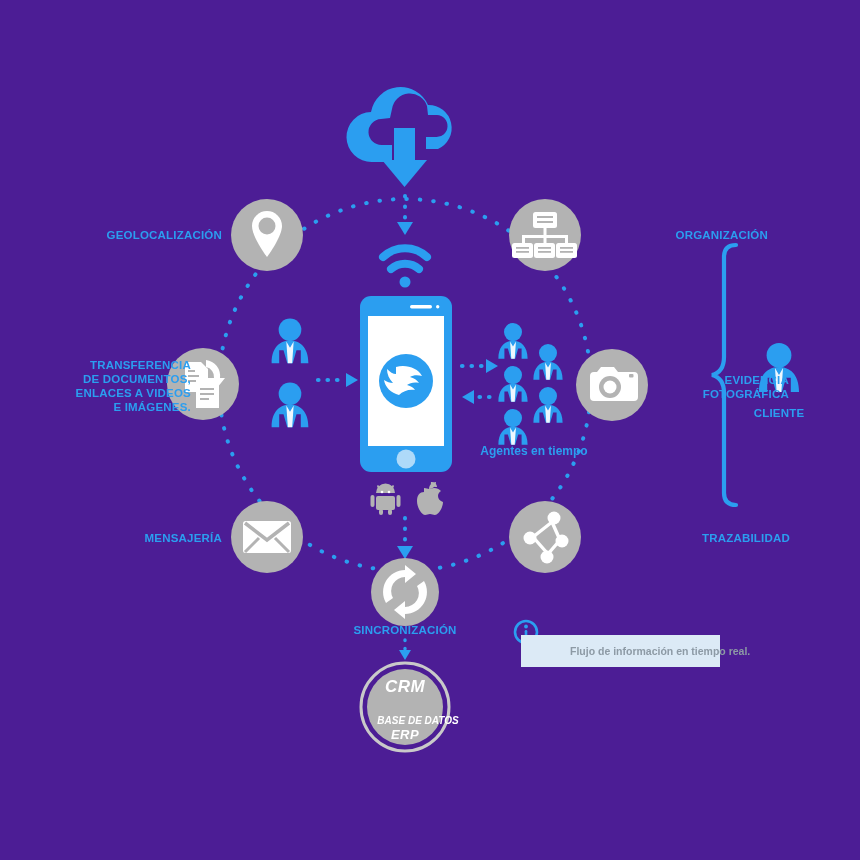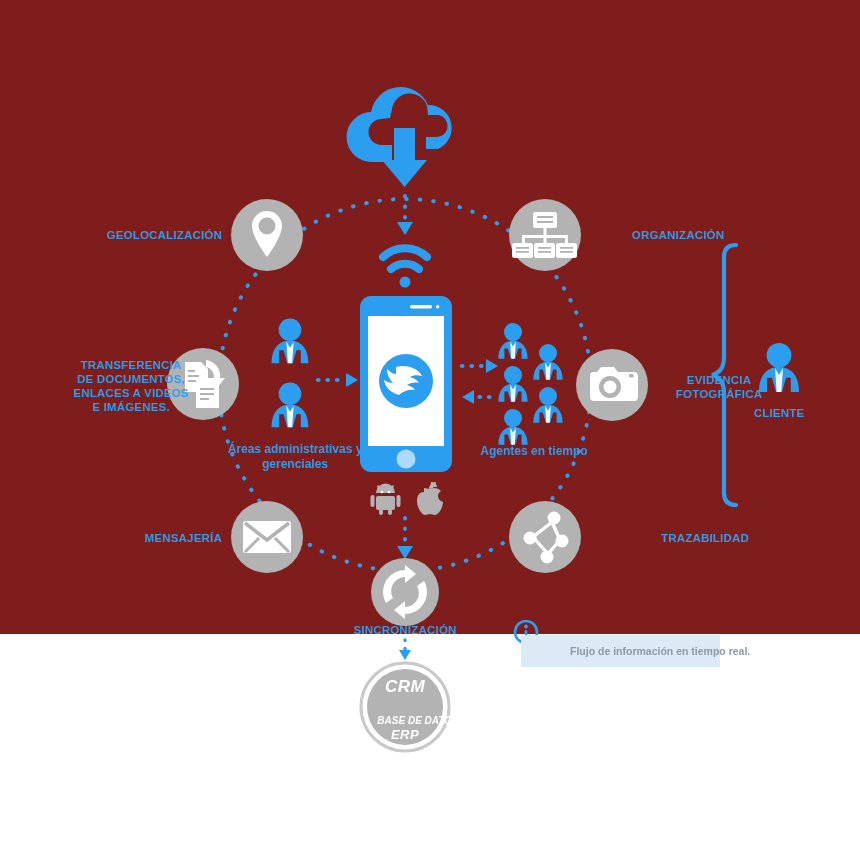--- a/index.html
+++ b/index.html
@@ -1,25 +1,25 @@
 <!DOCTYPE html>
 <html><head>
 <meta charset="utf-8">
 <style>
   html,body{margin:0;padding:0;background:#ffffff;}
   body{width:860px;height:860px;overflow:hidden;
        font-family:"Liberation Sans","DejaVu Sans",sans-serif;}
-  #stage{position:relative;width:860px;height:634px;background:#7f1d1d;}
+  #stage{position:relative;width:860px;height:860px;background:#4c1d95;}
   svg.layer{position:absolute;left:0;top:0;width:860px;height:860px;}
   .lbl{position:absolute;color:#2b9ef0;font-weight:bold;line-height:1.22;}
   .lbl.cap{font-size:11.5px;letter-spacing:.2px;}
   .lbl.mixed{font-size:12px;font-weight:bold;}
   .r{text-align:right;}
   .c{text-align:center;}
-  .l{text-align:center;}
+  .l{text-align:right;}
   .infoband{position:absolute;background:#dceaf6;}
   .infotext{position:absolute;color:#8d9aa5;font-size:10.5px;font-weight:bold;padding-left:34px;}
   .dbtext{position:absolute;color:#ffffff;font-style:italic;font-weight:bold;
           text-align:center;width:100%;}
 </style>
 </head>
 <body>
 
 <div id="stage">
 
@@ -232,24 +232,20 @@
     <div>ENLACES A VIDEOS</div>
     <div>E IMÁGENES.</div>
   </div>
 
   <div class="lbl cap r" style="left:80px;top:531px;width:142px;">MENSAJERÍA</div>
 
   <div class="lbl cap l" style="left:588px;top:531px;width:170px;margin-left:32px;">TRAZABILIDAD</div>
 
   <div class="lbl cap c" style="left:325px;top:623px;width:160px;">SINCRONIZACIÓN</div>
 
-  <div class="lbl mixed c" style="left:215px;top:442px;width:160px;">
-    <div>Áreas administrativas y</div>
-    <div>gerenciales</div>
-  </div>
 
   <div class="lbl mixed c" style="left:469px;top:444px;width:130px;">Agentes en tiempo</div>
 
   <div class="lbl cap c" style="left:729px;top:406px;width:100px;">CLIENTE</div>
 
   <div style="position:absolute;left:360px;top:677px;width:90px;">
     <div class="dbtext" style="position:relative;font-size:17px;letter-spacing:.4px;">CRM</div>
     <div class="dbtext" style="position:relative;font-size:10px;margin-top:18px;padding-left:13px;">BASE DE DATOS</div>
     <div class="dbtext" style="position:relative;font-size:13px;letter-spacing:.4px;margin-top:1px;">ERP</div>
   </div>

